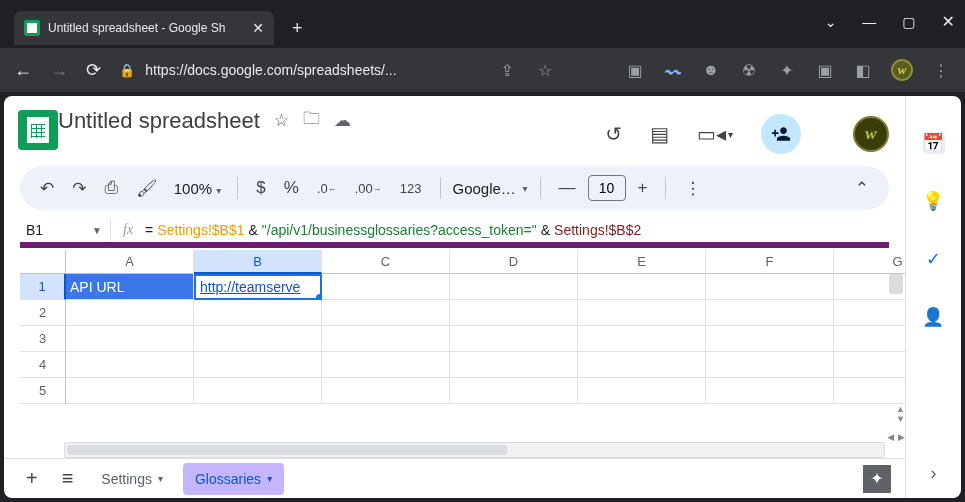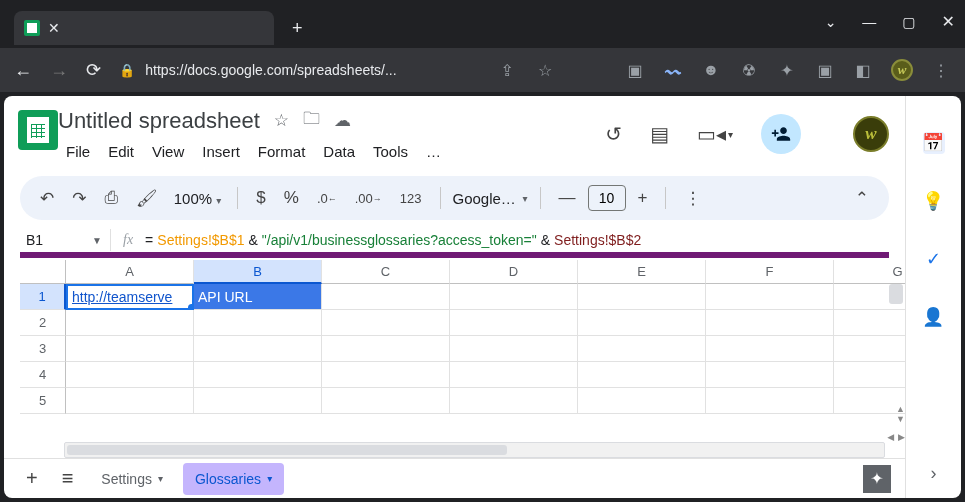--- a/index.html
+++ b/index.html
@@ -91,20 +91,21 @@
 .sheet-tab.active { background: #c4b5fd; color: #0b57d0; font-weight: 500; }
 .sheet-dd { font-size: 10px; }
 .explore { margin-left: auto; width: 28px; height: 28px; background: #5f6368; display: flex; align-items: center; justify-content: center; color: white; cursor: pointer; }
 </style>
 </head>
 <body>
 
 <div class="titlebar">
   <div class="tab">
     <div class="tab-favicon"></div>
+    <span class="tab-title">Untitled spreadsheet - Google Sh</span>
     <span class="tab-close">✕</span>
   </div>
   <span class="new-tab">+</span>
   <div class="win-controls">
     <span>⌄</span>
     <span>—</span>
     <span>▢</span>
     <span style="font-size:16px">✕</span>
   </div>
 </div>
@@ -137,30 +138,20 @@
 
     <div class="header">
       <div class="logo"></div>
       <div class="title-area">
         <div class="title-row">
           <span class="doc-title">Untitled spreadsheet</span>
           <span class="title-ico">☆</span>
           <span class="title-ico">🗀</span>
           <span class="title-ico">☁</span>
         </div>
-        <div class="menus" id="menus">
-            <span class="menu-item">File</span>
-            <span class="menu-item">Edit</span>
-            <span class="menu-item">View</span>
-            <span class="menu-item">Insert</span>
-            <span class="menu-item">Format</span>
-            <span class="menu-item">Data</span>
-            <span class="menu-item">Tools</span>
-            <span class="menu-item">…</span>
-          </div>
       </div>
       <div class="hdr-right">
         <span class="hdr-ico">↺</span>
         <span class="hdr-ico">▤</span>
         <span class="hdr-ico">▭◂ <span style="font-size:10px">▾</span></span>
         <span class="share">
           <svg width="20" height="20" viewBox="0 0 24 24">
               <path fill="#001d35" d="M15 12c2.2 0 4-1.8 4-4s-1.8-4-4-4-4 1.8-4 4 1.8 4 4 4zm-9-2V7H4v3H1v2h3v3h2v-3h3v-2H6zm9 4c-2.7 0-8 1.3-8 4v2h16v-2c0-2.7-5.3-4-8-4z"></path>
             </svg>
         </span>
@@ -215,22 +206,22 @@
       <div class="grid" id="grid">
           <div class="corner"></div>
           <div class="col-hdr">A</div>
           <div class="col-hdr sel">B</div>
           <div class="col-hdr">C</div>
           <div class="col-hdr">D</div>
           <div class="col-hdr">E</div>
           <div class="col-hdr">F</div>
           <div class="col-hdr">G</div>
           <div class="row-hdr sel">1</div>
+          <div class="cell a1">API URL</div>
           <div class="cell b1">http://teamserve</div>
-          <div class="cell a1">API URL</div>
           <div class="cell"></div>
           <div class="cell"></div>
           <div class="cell"></div>
           <div class="cell"></div>
           <div class="cell"></div>
           <div class="row-hdr">2</div>
           <div class="cell"></div>
           <div class="cell"></div>
           <div class="cell"></div>
           <div class="cell"></div>

